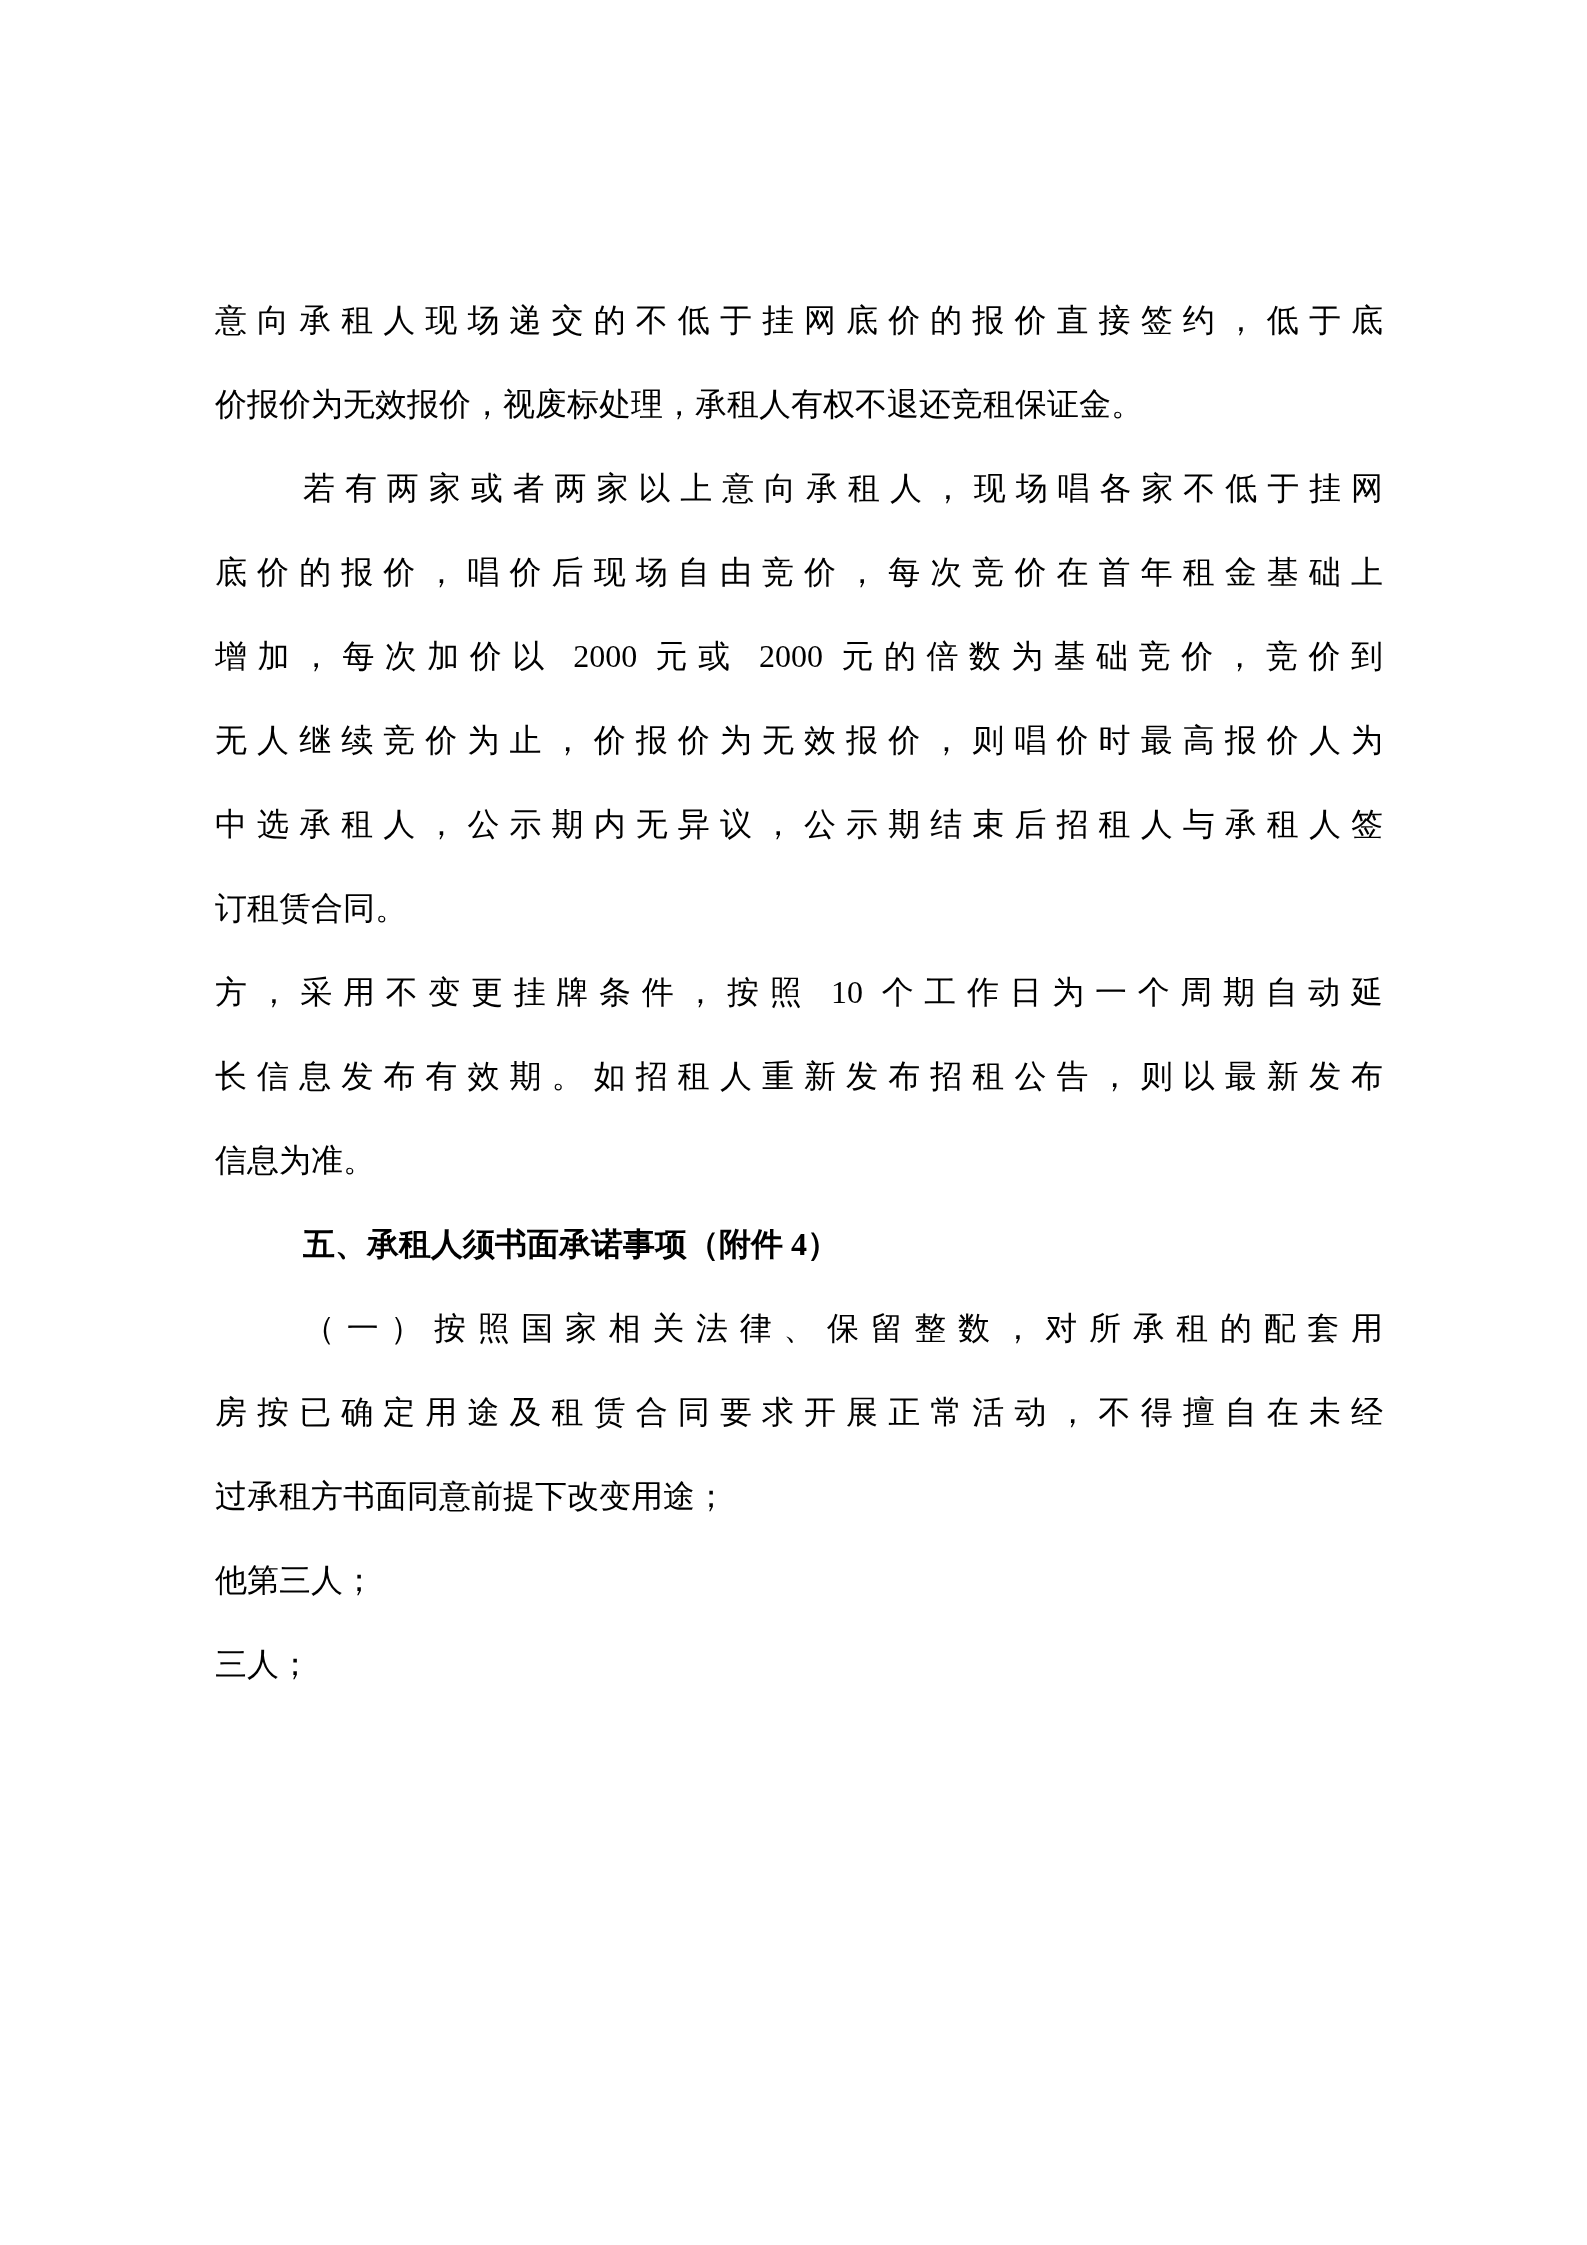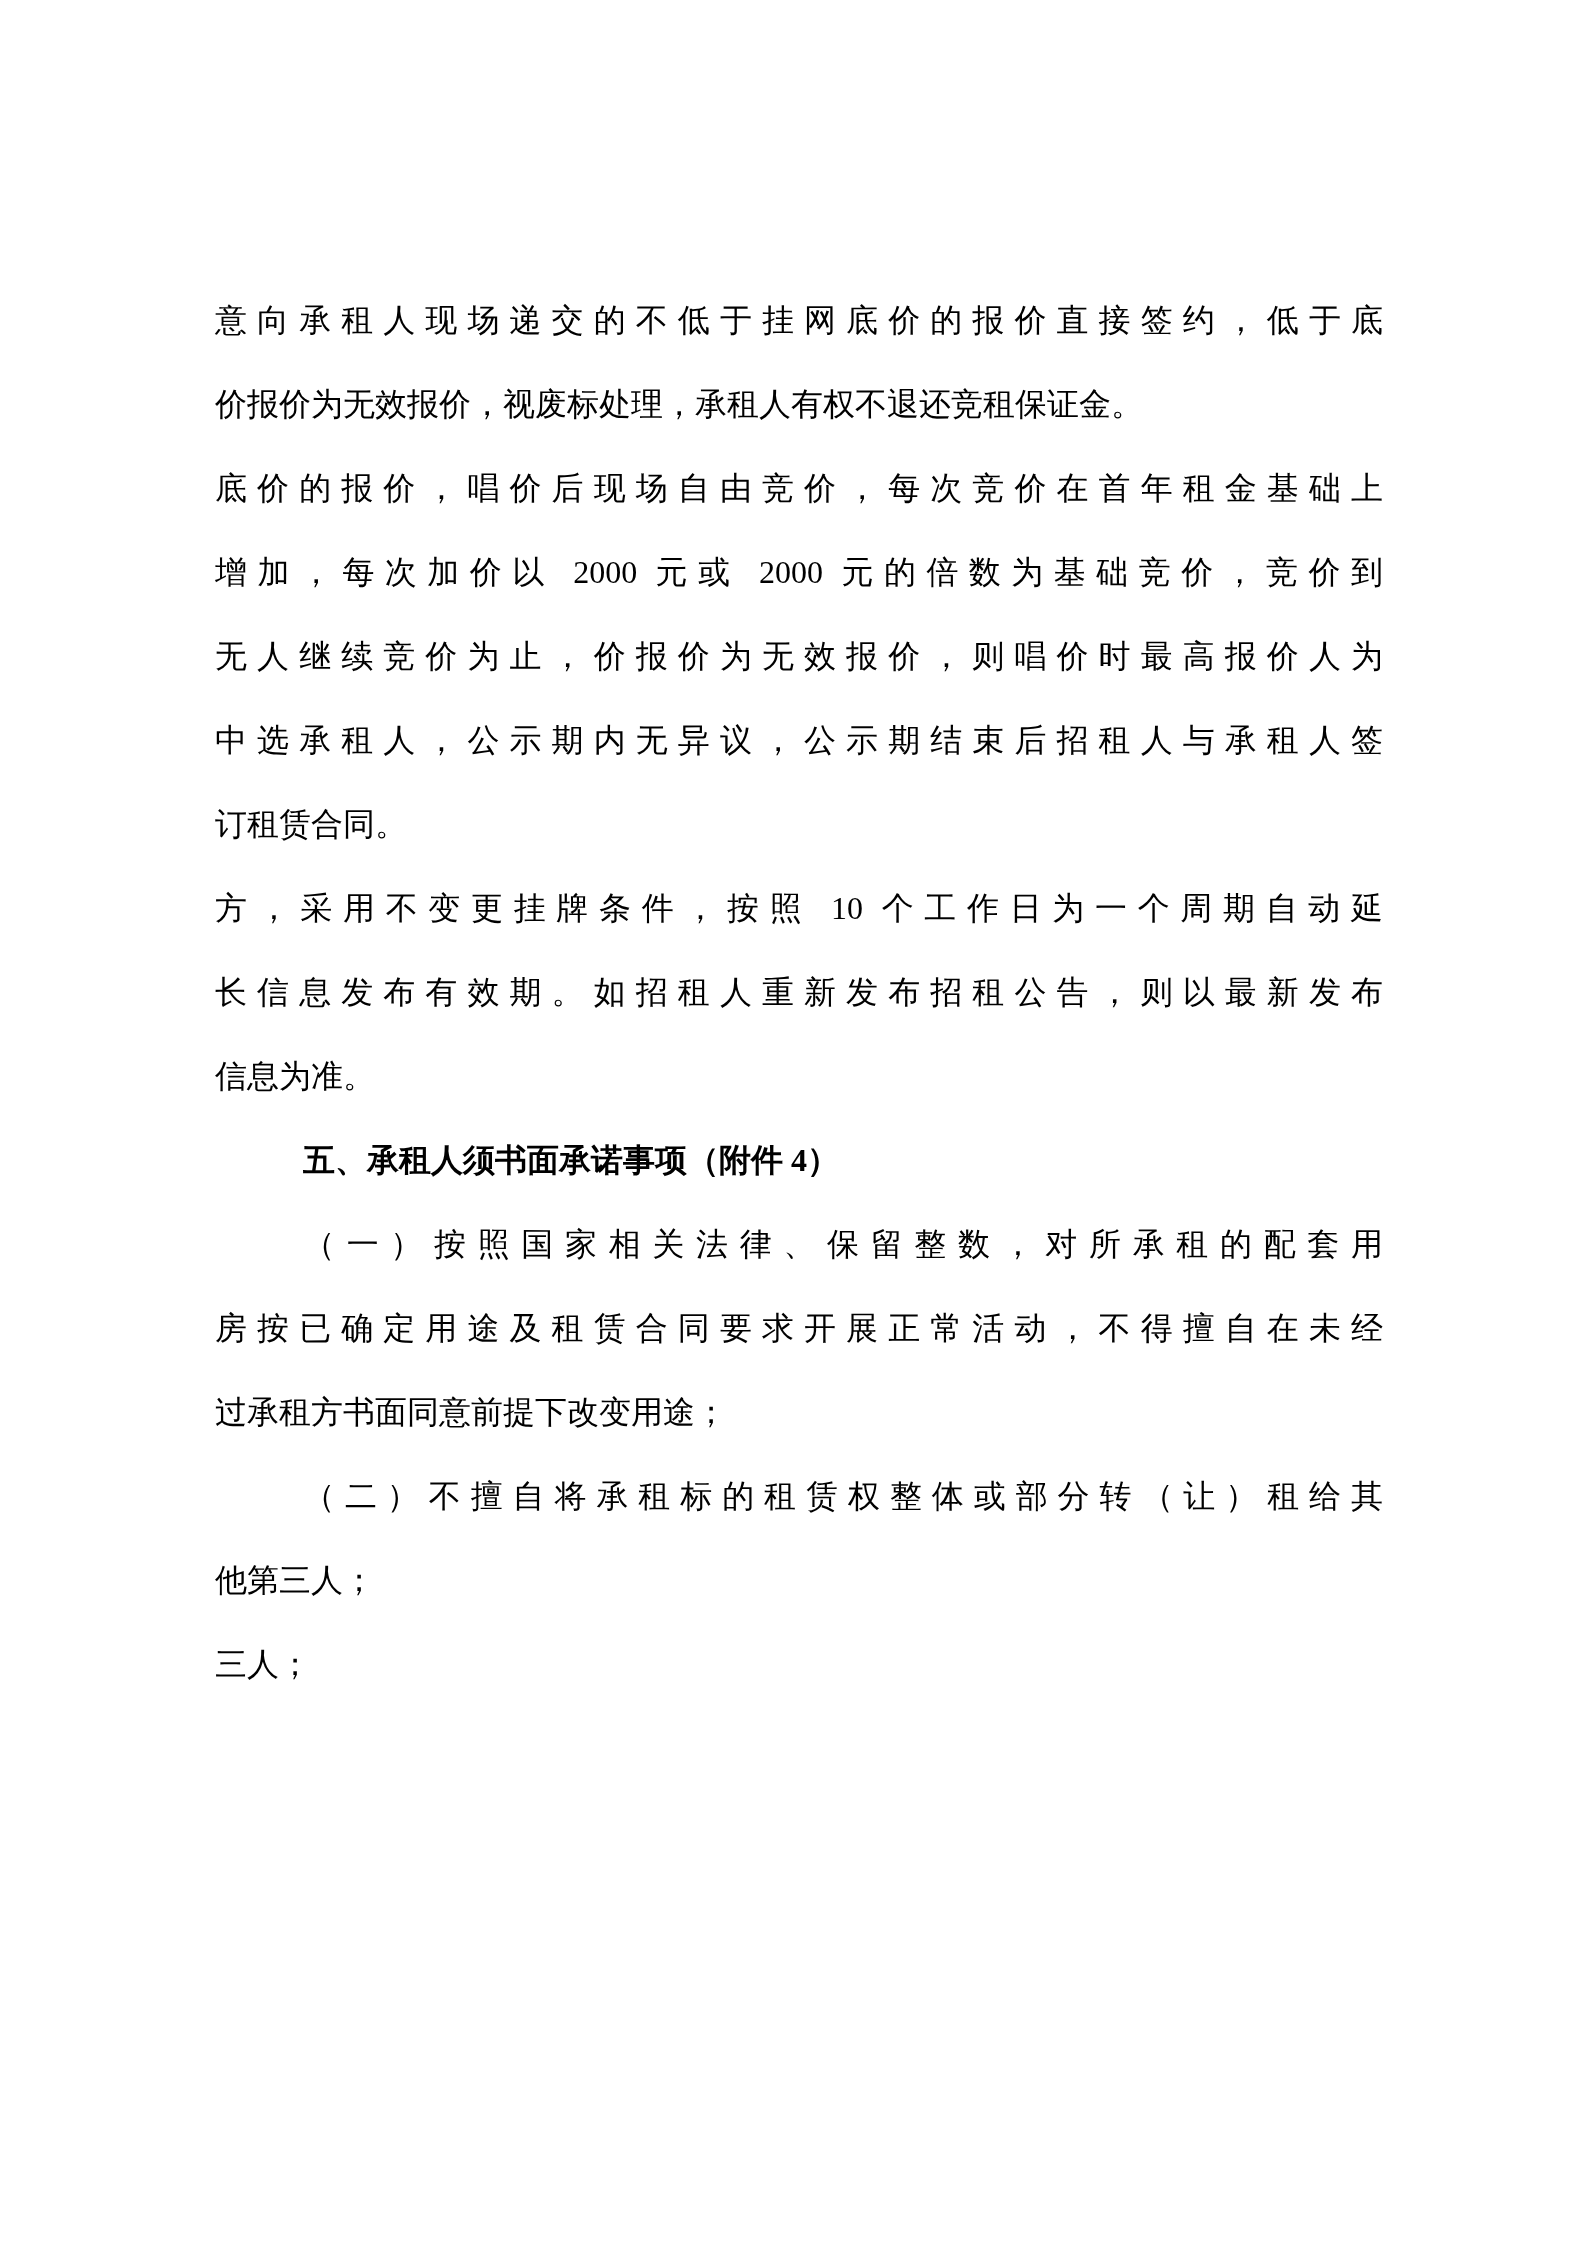--- a/index.html
+++ b/index.html
@@ -51,20 +51,21 @@
 </head>
 <body>
 
 <div class="page">
   <div class="doc">
 
     <div class="line j"><span class="b"></span><span>意向承租人现场递交的不低于挂网底价的报价直接签约，低于底</span></div>
 
     <div class="line"><span class="b"></span><span>价报价为无效报价，视废标处理，承租人有权不退还竞租保证金。</span></div>
 
+    <div class="line j ind"><span class="b"></span><span>若有两家或者两家以上意向承租人，现场唱各家不低于挂网</span></div>
 
     <div class="line j"><span class="b"></span><span>底价的报价，唱价后现场自由竞价，每次竞价在首年租金基础上</span></div>
 
     <div class="line j"><span class="b"></span><span>增加，每次加价以 2000 元或 2000 元的倍数为基础竞价，竞价到</span></div>
 
     <div class="line j"><span class="b"></span><span>无人继续竞价为止，价报价为无效报价，则唱价时最高报价人为</span></div>
 
     <div class="line j"><span class="b"></span><span>中选承租人，公示期内无异议，公示期结束后招租人与承租人签</span></div>
 
     <div class="line"><span class="b"></span><span>订租赁合同。</span></div>
@@ -77,21 +78,20 @@
     <div class="line"><span class="b"></span><span>信息为准。</span></div>
 
     <div class="line ind"><span class="b">五、承租人须书面承诺事项（附件 4）</span><span></span></div>
 
     <div class="line j ind"><span class="b"></span><span>（一）按照国家相关法律、保留整数，对所承租的配套用</span></div>
 
     <div class="line j"><span class="b"></span><span>房按已确定用途及租赁合同要求开展正常活动，不得擅自在未经</span></div>
 
     <div class="line"><span class="b"></span><span>过承租方书面同意前提下改变用途；</span></div>
 
-    <div class="line j ind"><span class="b"></span><span>（二）不擅自将承租标的租赁权整体或部分转（让）租给其</span></div>
 
     <div class="line"><span class="b"></span><span>他第三人；</span></div>
 
 
     <div class="line"><span class="b"></span><span>三人；</span></div>
 
   </div>
 </div>
 
 </body></html>

